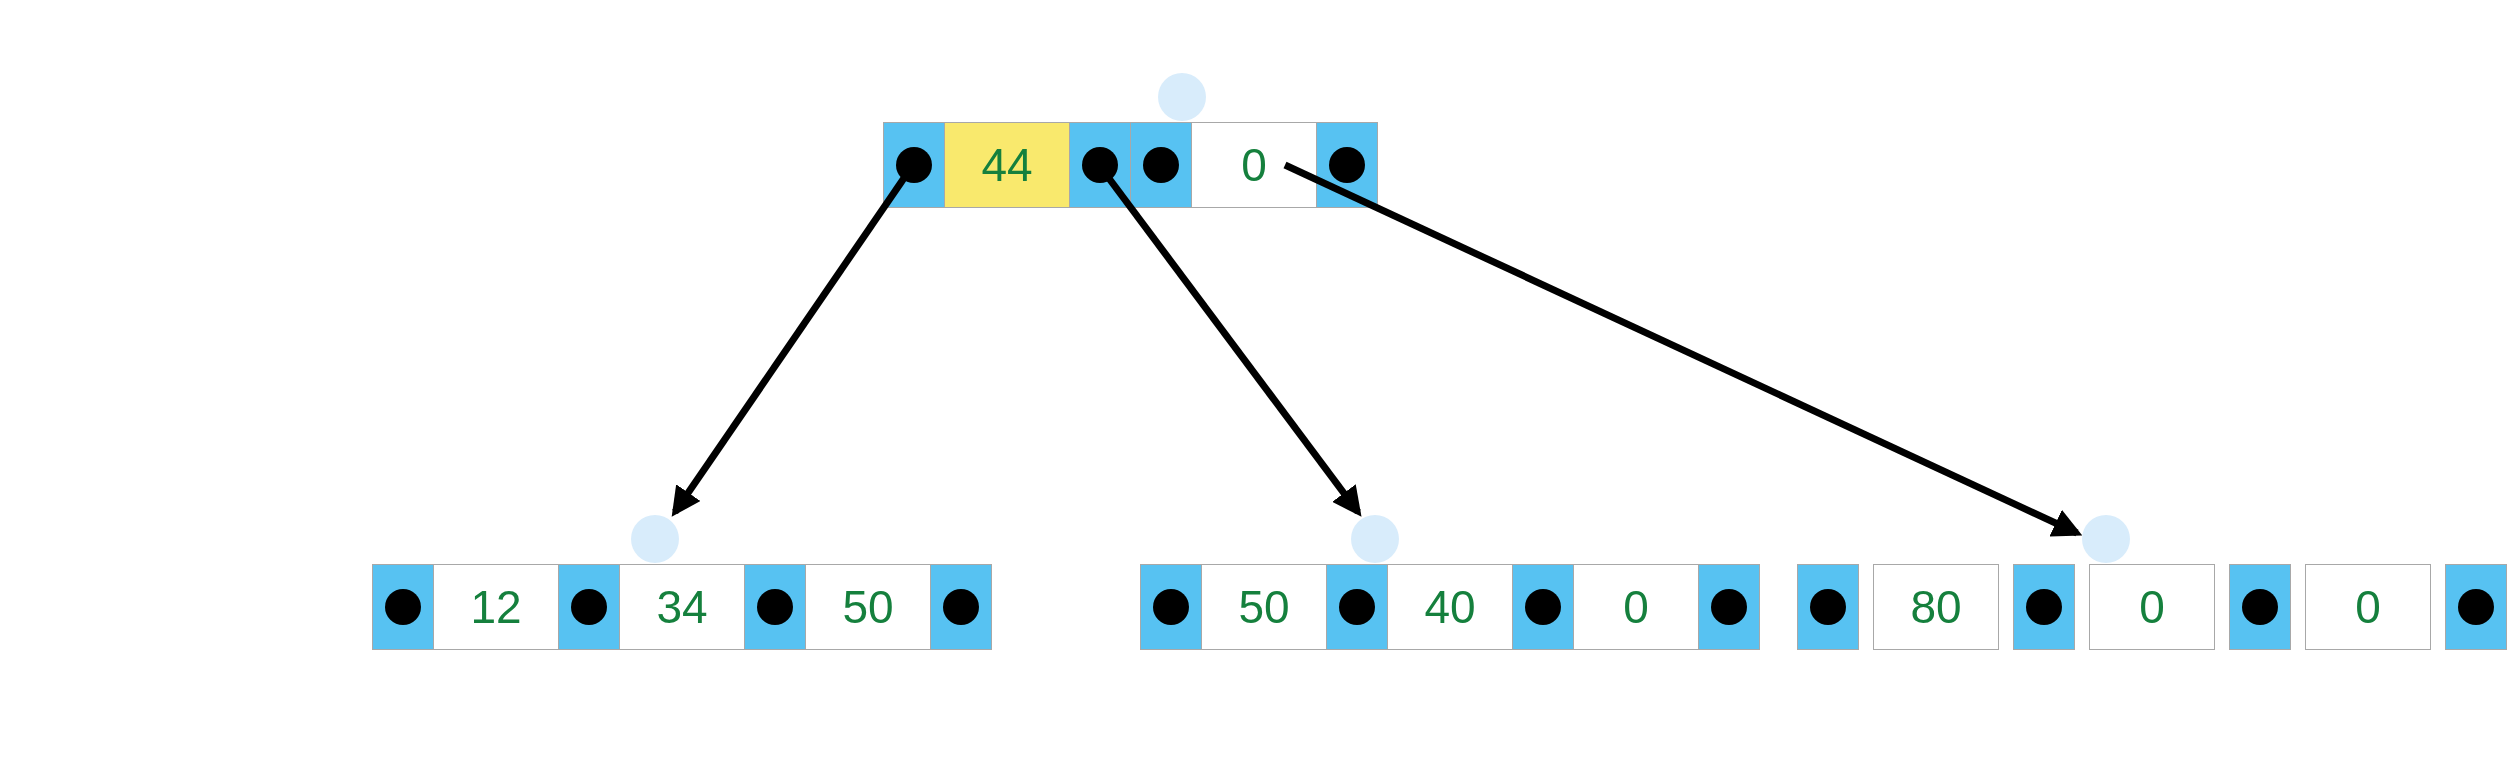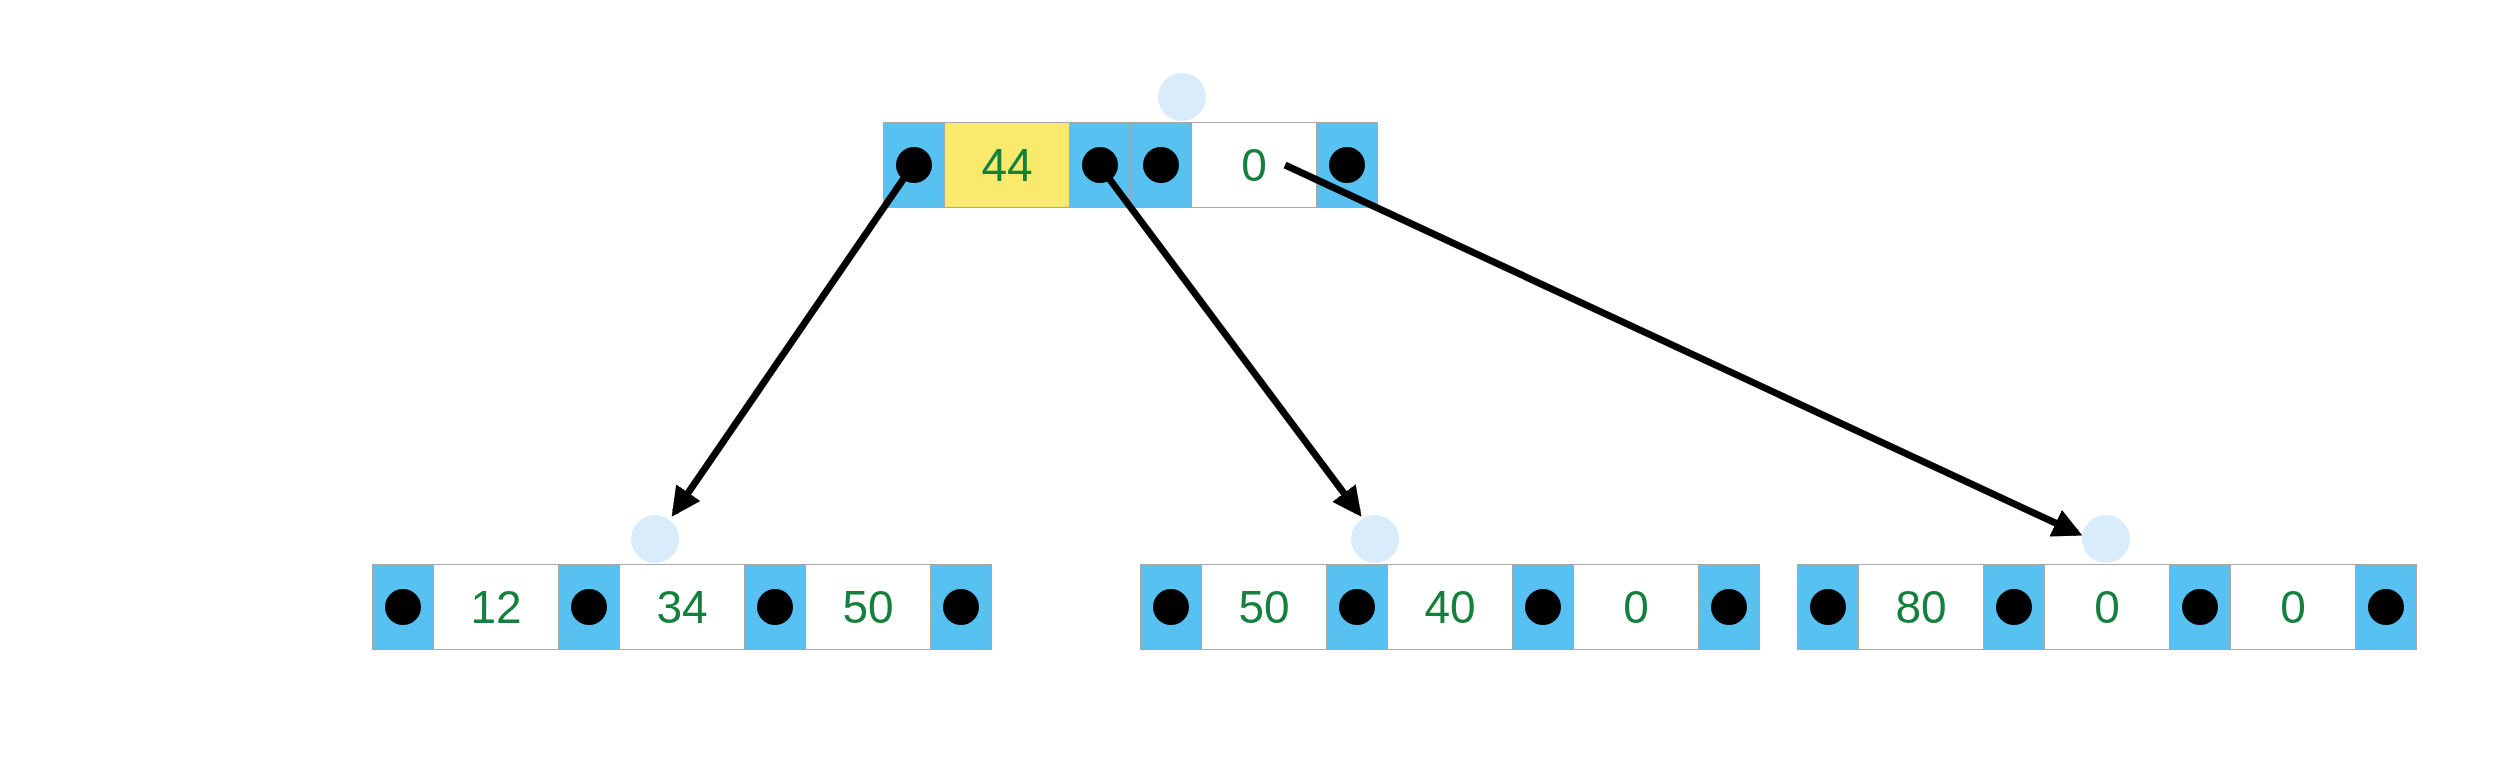--- a/index.html
+++ b/index.html
@@ -113,21 +113,21 @@
     <div class="cell value">40</div>
     <div class="cell pointer">
         <span class="dot"></span>
       </div>
     <div class="cell value">0</div>
     <div class="cell pointer">
         <span class="dot"></span>
       </div>
   </div>
 
-  <div class="node" style="left:1797px; top:564px;">
+  <div class="node" style="left:1797px; top:564px;gap:15px;">
     <div class="cell pointer">
         <span class="dot"></span>
       </div>
     <div class="cell value">80</div>
     <div class="cell pointer">
         <span class="dot"></span>
       </div>
     <div class="cell value">0</div>
     <div class="cell pointer">
         <span class="dot"></span>

